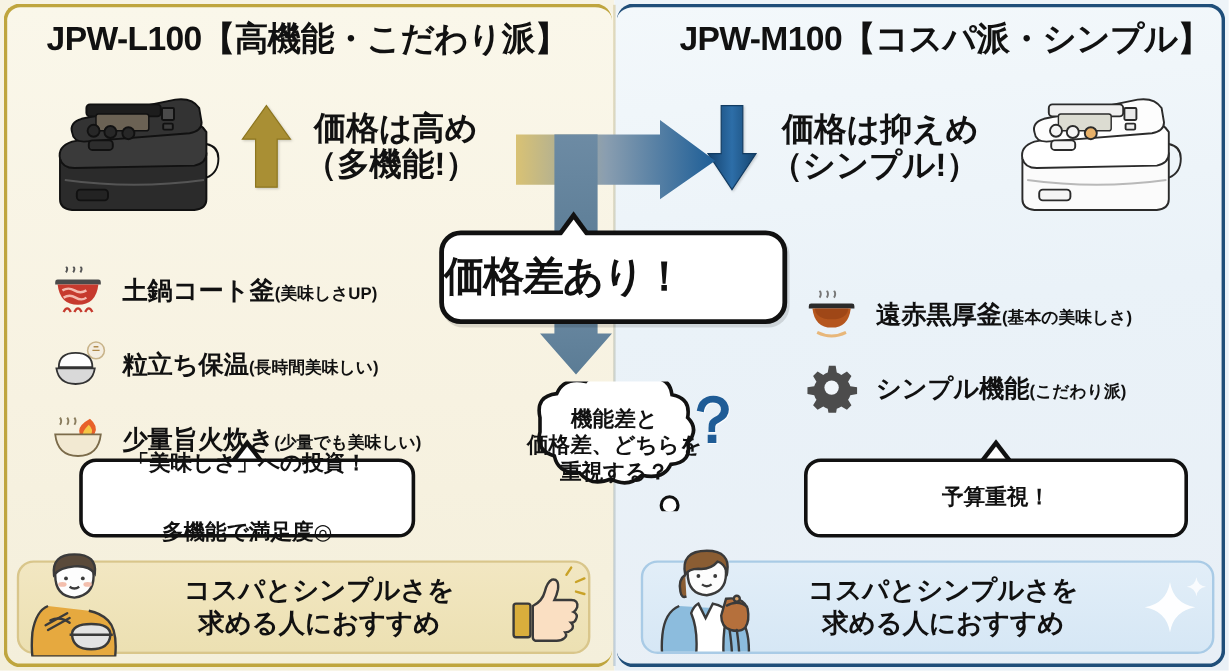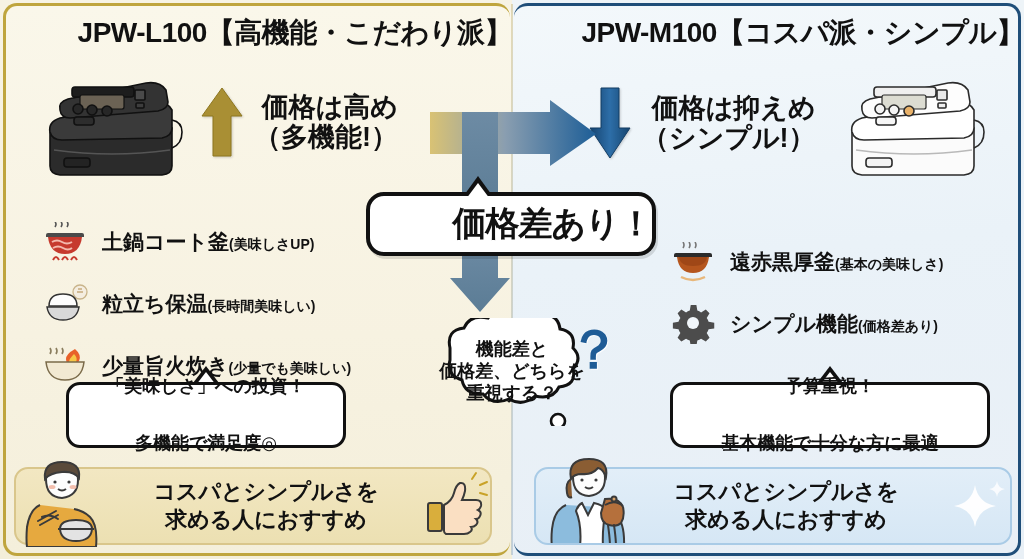--- a/index.html
+++ b/index.html
@@ -34,21 +34,21 @@
   }
   .panel-right .inner-tint{
     position:absolute; inset:6px 6px 6px 0; border-radius:11px;
     background:linear-gradient(175deg,#f3f8fb 0%,#eaf2f8 45%,#e8eff6 100%);
   }
   .divider{ position:absolute; left:511px; top:4px; width:2px; height:551px;
             background:linear-gradient(180deg,#cfc08c,#9fb5c9); opacity:.55; }
 
   
   .title {
-    position:absolute; top:14px; width:512px; text-align:right;
+    position:absolute; top:14px; width:512px; text-align:center;
     font-size:28px; font-weight:bold; color:#111; letter-spacing:-0.5px;
     white-space:nowrap;
   }
   .title-left { left:0; }
   .title-right{ left:512px;padding-left:39px; }
 
   
   .cooker { position:absolute; width:160px; height:120px; }
   .cooker-left  { left:36px;  top:62px; }
   .cooker-right { left:838px; top:62px; }
@@ -67,23 +67,23 @@
   .arrow-dn-blue{
     width:44px; height:74px; position:relative; flex:0 0 auto;
     filter:drop-shadow(1px 1px 1px rgba(0,0,0,.18));
   }
 
   
   .center-arrow{ position:absolute; left:424px; top:100px; width:180px; height:220px; }
 
   
   .banner{
-    position:absolute; left:366px; top:192px; width:290px; height:64px;
+    position:absolute; left:366px; top:192px; width:290px; height:78px;
     background:#fff; border:4px solid #111; border-radius:18px;
-    display:flex; align-items:center; justify-content:flex-end;
+    display:flex; align-items:center; justify-content:flex-start;
     box-shadow:2px 3px 0 rgba(0,0,0,.12);
     z-index:6;
   }
   .banner span{ font-size:34px; font-weight:bold; color:#111; letter-spacing:-1px; }
   .banner-tail{
     position:absolute; left:462px; top:176px; width:0;height:0;
     border-left:16px solid transparent; border-right:16px solid transparent;
     border-bottom:22px solid #111; z-index:5;
   }
   .banner-tail-in{
@@ -336,21 +336,21 @@
     <div class="feat">
       <div class="feat-icon">
         <svg viewBox="0 0 46 40" width="46" height="40">
           <g fill="#4c4c4c">
             <path d="M21 2 h6 l1 6 a13 13 0 0 1 4 2 l5 -3 l4 4 l-3 5 a13 13 0 0 1 2 4 l6 1 v6 l-6 1 a13 13 0 0 1 -2 4 l3 5 l-4 4 l-5 -3 a13 13 0 0 1 -4 2 l-1 6 h-6 l-1 -6 a13 13 0 0 1 -4 -2 l-5 3 l-4 -4 l3 -5 a13 13 0 0 1 -2 -4 l-6 -1 v-6 l6 -1 a13 13 0 0 1 2 -4 l-3 -5 l4 -4 l5 3 a13 13 0 0 1 4 -2 Z" transform="translate(-1,-1) scale(0.94)"></path>
           </g>
           <circle cx="21" cy="19" r="6" fill="#f1f6fa"></circle>
         </svg>
       </div>
       <div class="feat-label">
-        <span>シンプル機能</span><span class="feat-note">(価格差あり)</span>
+        <span>シンプル機能</span><span class="feat-note">(こだわり派)</span>
       </div>
     </div>
   </div>
 
   <div class="bubble">
     <svg viewBox="0 0 200 108" width="200" height="108" style="position:absolute;left:0;top:0;">
       <g fill="#ffffff" stroke="#111" stroke-width="3">
         <path d="M38 30 q-4 -18 14 -20 q6 -14 24 -10 q10 -12 26 -5 q14 -9 26 2 q18 -2 20 14 q16 3 13 19 q10 10 0 21 q4 16 -14 18 q-6 13 -24 9 q-12 11 -26 3 q-16 7 -26 -5 q-18 1 -21 -14 q-16 -5 -12 -20 Z"></path>
       </g>
       <circle cx="146" cy="103" r="7" fill="#fff" stroke="#111" stroke-width="2.6"></circle>
@@ -367,21 +367,20 @@
   <div class="callout-tail-in" style="left:196px; top:372px;"></div>
   <div class="callout callout-left">
     <div>「美味しさ」への投資！</div>
     <div>多機能で満足度◎</div>
   </div>
 
   <div class="callout-tail" style="left:817px; top:366px;"></div>
   <div class="callout-tail-in" style="left:820px; top:372px;"></div>
   <div class="callout callout-right">
     <div>予算重視！</div>
-    <div>基本機能で十分な方に最適</div>
   </div>
 
   <div class="bottombar bar-left">
     <div class="bar-person">
       <svg viewBox="0 0 96 88" width="96" height="88" style="position:absolute;left:0;top:-8px;">
         <g stroke="#3a3a3a" stroke-width="2" fill="none">
           <path d="M24 46 q-10 4 -13 22 q-1 12 0 20 L80 88 q2 -22 -6 -30 q-6 -6 -16 -8" fill="#e6a93f"></path>
           <path d="M30 20 q0 -14 16 -14 q16 0 16 15 q0 16 -16 18 q-16 -1 -16 -19 Z" fill="#fdfdfd"></path>
           <path d="M29 20 q-2 -17 17 -17 q19 0 17 16 q-5 -7 -17 -6 q-12 1 -17 7 Z" fill="#5a4a3a" stroke="#3a3a3a"></path>
           <circle cx="39" cy="23" r="1.6" fill="#3a3a3a" stroke="none"></circle>

